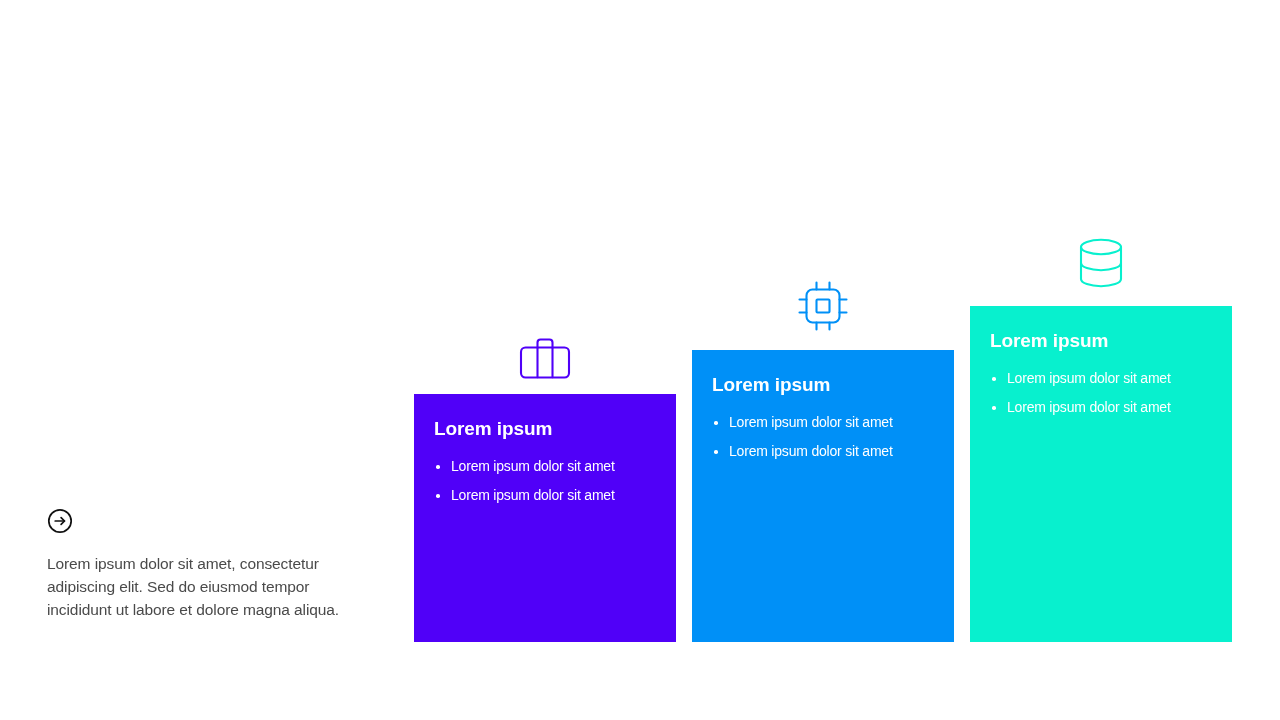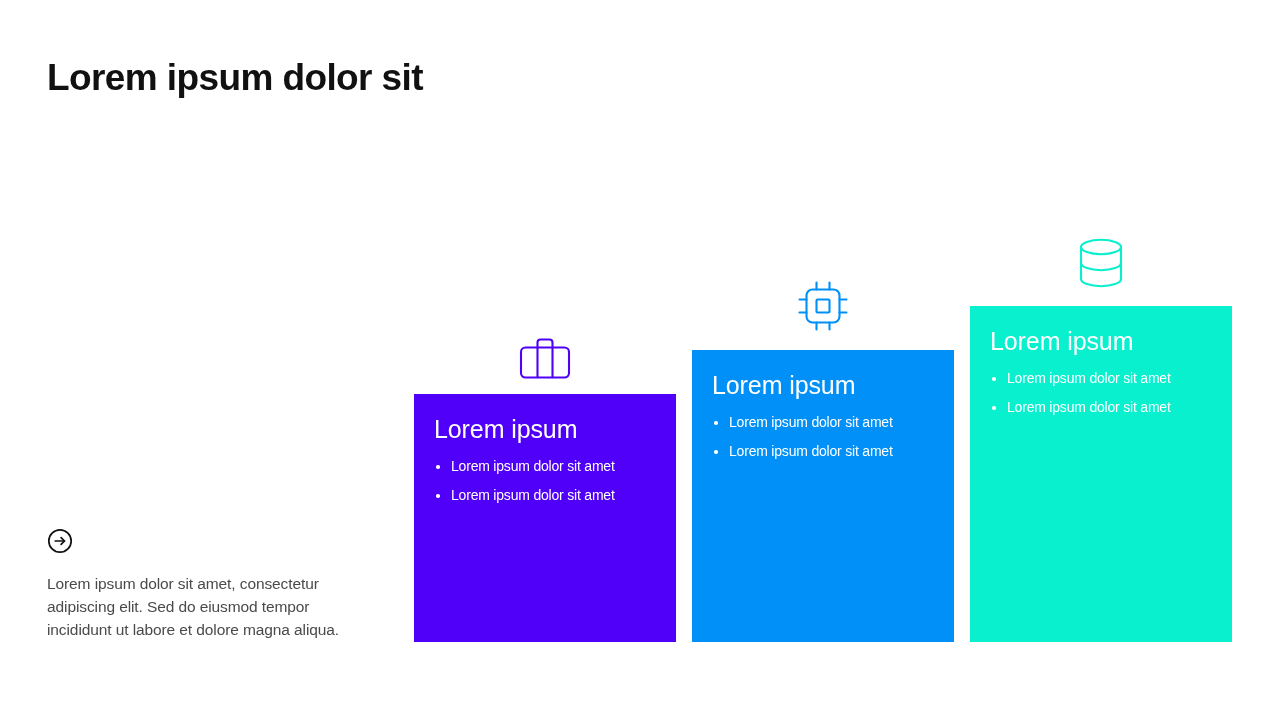--- a/index.html
+++ b/index.html
@@ -30,21 +30,21 @@
     letter-spacing: -0.6px;
     color: #111111;
     line-height: 46px;
     white-space: nowrap;
   }
 
   
   .intro-block {
     position: absolute;
     left: 47px;
-    top: 528px;
+    top: 508px;
     width: 320px;
   }
 
   .arrow-badge {
     width: 26px;
     height: 26px;
     display: block;
   }
 
   .intro-text {
@@ -81,22 +81,22 @@
 
   .card-teal {
     left: 970px;
     top: 306px;
     width: 262px;
     height: 336px;
     background: #08f0ce;
   }
 
   .card-heading {
-    font-size: 25px;
-    font-weight: 400;
+    font-size: 19px;
+    font-weight: 700;
     line-height: 26px;
     letter-spacing: -0.1px;
     color: #ffffff;
     margin-bottom: 10px;
   }
 
   .card-list {
     list-style: none;
   }
 
@@ -145,21 +145,20 @@
     top: 234px;
     width: 56px;
     height: 58px;
   }
 </style>
 </head>
 <body>
 
 <div class="slide">
 
-  <h1 class="slide-title">Lorem ipsum dolor sit</h1>
 
   <div class="intro-block">
     <span class="arrow-badge">
       <svg width="26" height="26" viewBox="0 0 26 26" fill="none" xmlns="http://www.w3.org/2000/svg" aria-hidden="true">
         <circle cx="13" cy="13" r="11.2" stroke="#111111" stroke-width="1.7"></circle>
         <path d="M8.2 13H17.4" stroke="#111111" stroke-width="1.7" stroke-linecap="round"></path>
         <path d="M14.1 9.7L17.5 13L14.1 16.3" stroke="#111111" stroke-width="1.7" stroke-linecap="round" stroke-linejoin="round"></path>
       </svg>
     </span>
     <p class="intro-text">Lorem ipsum dolor sit amet, consectetur adipiscing elit. Sed do eiusmod tempor incididunt ut labore et dolore magna aliqua.</p>

